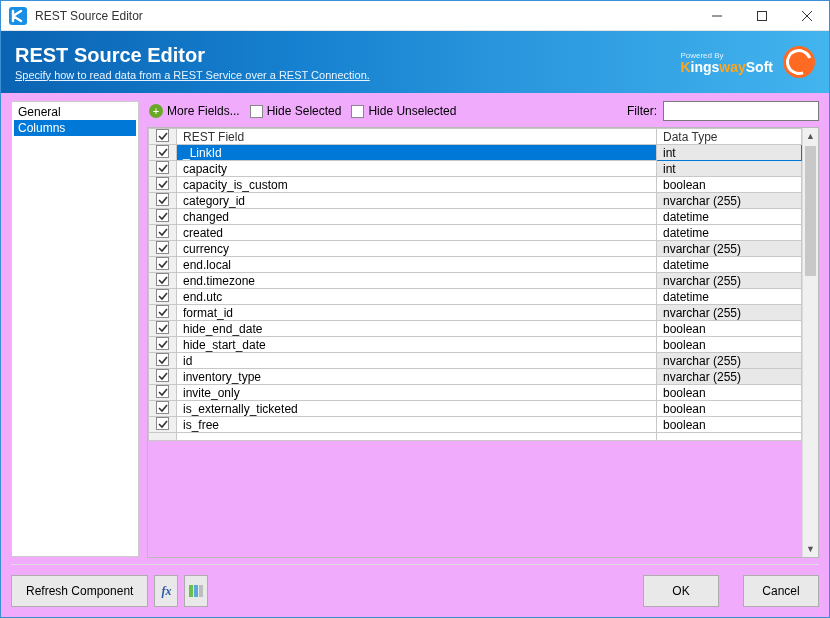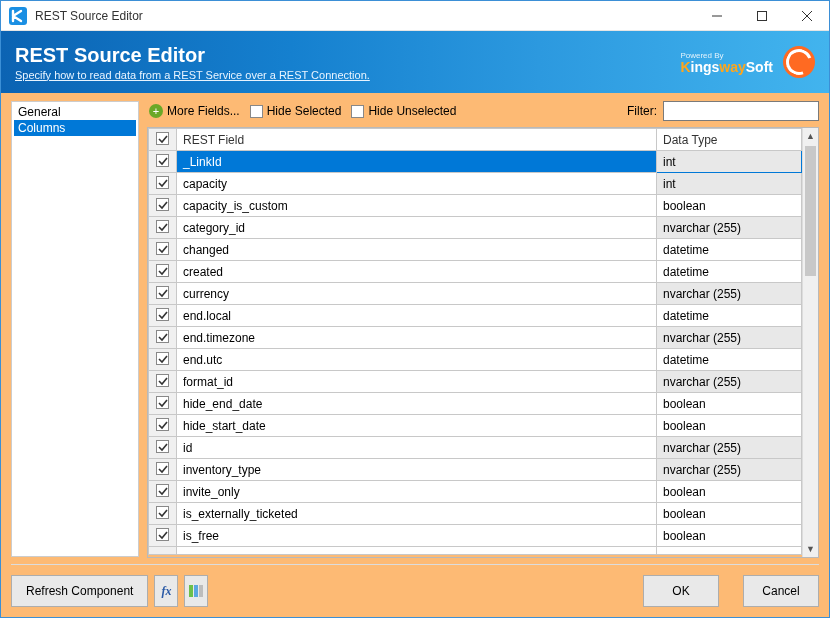--- a/index.html
+++ b/index.html
@@ -9,21 +9,21 @@
   font-size: 12px;
   background: #fff;
   overflow: hidden;
 }
 .window {
   width: 830px;
   height: 618px;
   border: 1px solid #3b8fd6;
   display: flex;
   flex-direction: column;
-  background: #fdba74;
+  background: #f0abfc;
 }
 
 .titlebar {
   height: 30px;
   display: flex;
   align-items: center;
   background: #fff;
   border-bottom: 1px solid #e5e5e5;
 }
 .titlebar .app-icon {
@@ -187,21 +187,21 @@
   overflow: hidden;
 }
 .grid table {
   border-collapse: collapse;
   width: 100%;
 }
 .grid th, .grid td {
   border: 1px solid #c8c8c8;
   text-align: left;
   font-weight: normal;
-  height: 22px;
+  height: 16px;
   padding: 0 6px;
   font-size: 12px;
   white-space: nowrap;
 }
 .grid th {
   background: #f0f0f0;
   color: #333;
 }
 .grid .chk-col {
   width: 28px;

